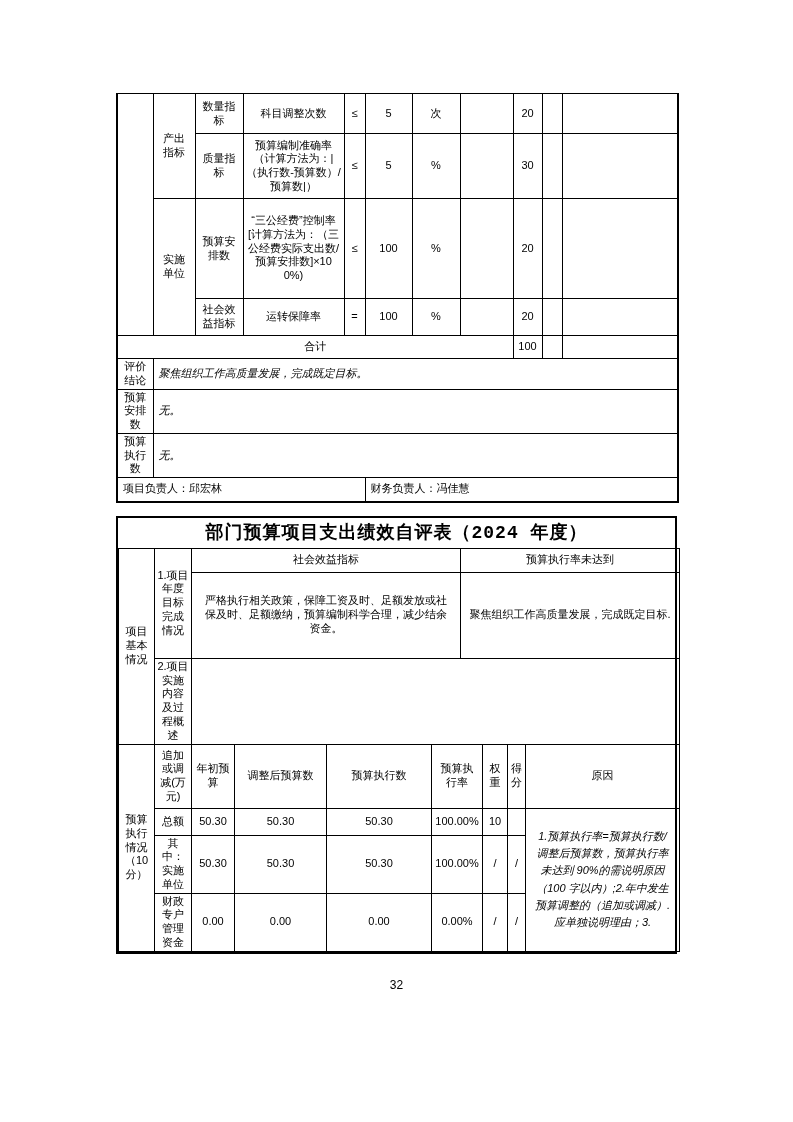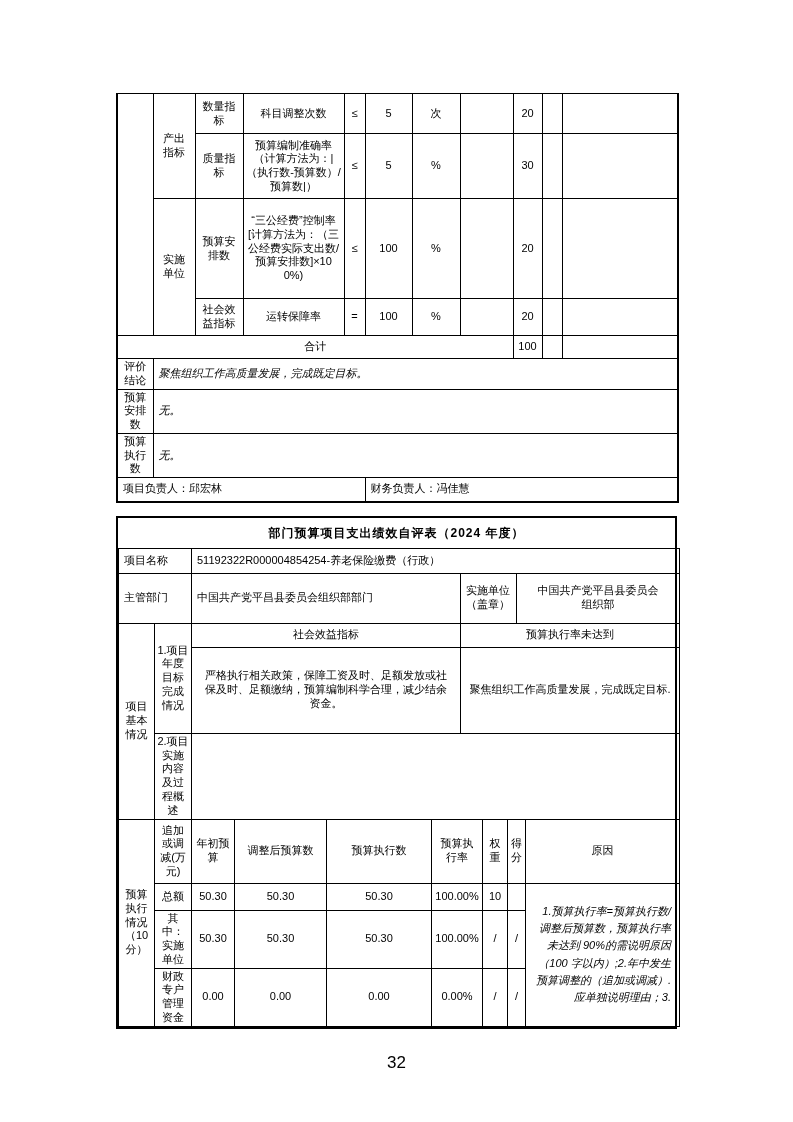--- a/index.html
+++ b/index.html
@@ -26,25 +26,26 @@
   .it     { font-style:italic; }
   .pad6   { padding-left:6px; padding-right:6px; }
   .pad8   { padding-left:8px; padding-right:8px;text-align:center; }
   .padxl  { padding-left:16px; padding-right:16px; }
 
   .t2wrap { width:561px; border:2px solid #000; margin-top:13px; }
   table.sub { border-collapse:collapse; width:100%; table-layout:fixed; }
   table.sub + table.sub { margin-top:-1px; }
 
   .title-cell {
-    font-size:12px; font-weight:bold; letter-spacing:1px;
+    font-size:18px; font-weight:bold; letter-spacing:1px;
     padding:4px 2px;
+    font-family:Liberation Mono, monospace;
   }
-  .reason-cell { line-height:1.55; text-align:right; padding:3px 8px; }
-  .pagenum { text-align:center; font-size:17px; margin-top:24px; }
+  .reason-cell { line-height:1.55; text-align:center; padding:3px 8px; }
+  .pagenum { text-align:center; font-size:12px; margin-top:24px; }
 </style>
 </head>
 <body>
 
 <div class="page">
   <div class="sheet">
 
     <table class="t t1">
       <colgroup>
         <col style="width:36px">
@@ -135,49 +136,21 @@
     <div class="t2wrap">
 
       <table class="sub">
         <tbody>
             <tr style="height:31px">
           <td class="title-cell" style="border:none">部门预算项目支出绩效自评表（2024 年度）</td>
         </tr>
       </tbody>
         </table>
 
-      <table class="sub">
-        <colgroup>
-            <col style="width:73px">
-            <col style="width:488px">
-          </colgroup>
-        <tbody>
-            <tr style="height:25px">
-          <td class="left">项目名称</td>
-          <td class="left">51192322R000004854254-养老保险缴费（行政）</td>
-        </tr>
-      </tbody>
-        </table>
-
-      <table class="sub">
-        <colgroup>
-            <col style="width:73px">
-            <col style="width:269px">
-            <col style="width:56px">
-            <col style="width:163px">
-          </colgroup>
-        <tbody>
-            <tr style="height:50px">
-          <td class="left">主管部门</td>
-          <td class="left">中国共产党平昌县委员会组织部部门</td>
-          <td class="left">实施单位（盖章）</td>
-          <td class="padxl">中国共产党平昌县委员会组织部</td>
-        </tr>
-      </tbody>
-        </table>
+
 
       <table class="sub">
         <colgroup>
             <col style="width:36px">
             <col style="width:37px">
             <col style="width:269px">
             <col style="width:219px">
           </colgroup>
         <tbody>
             <tr style="height:24px">

